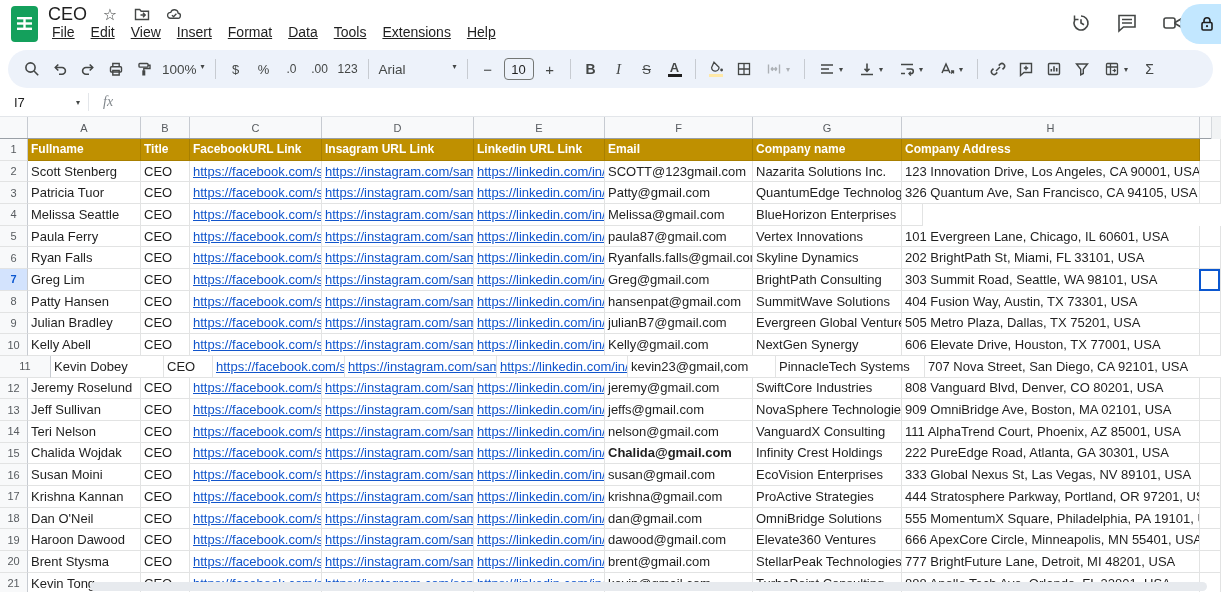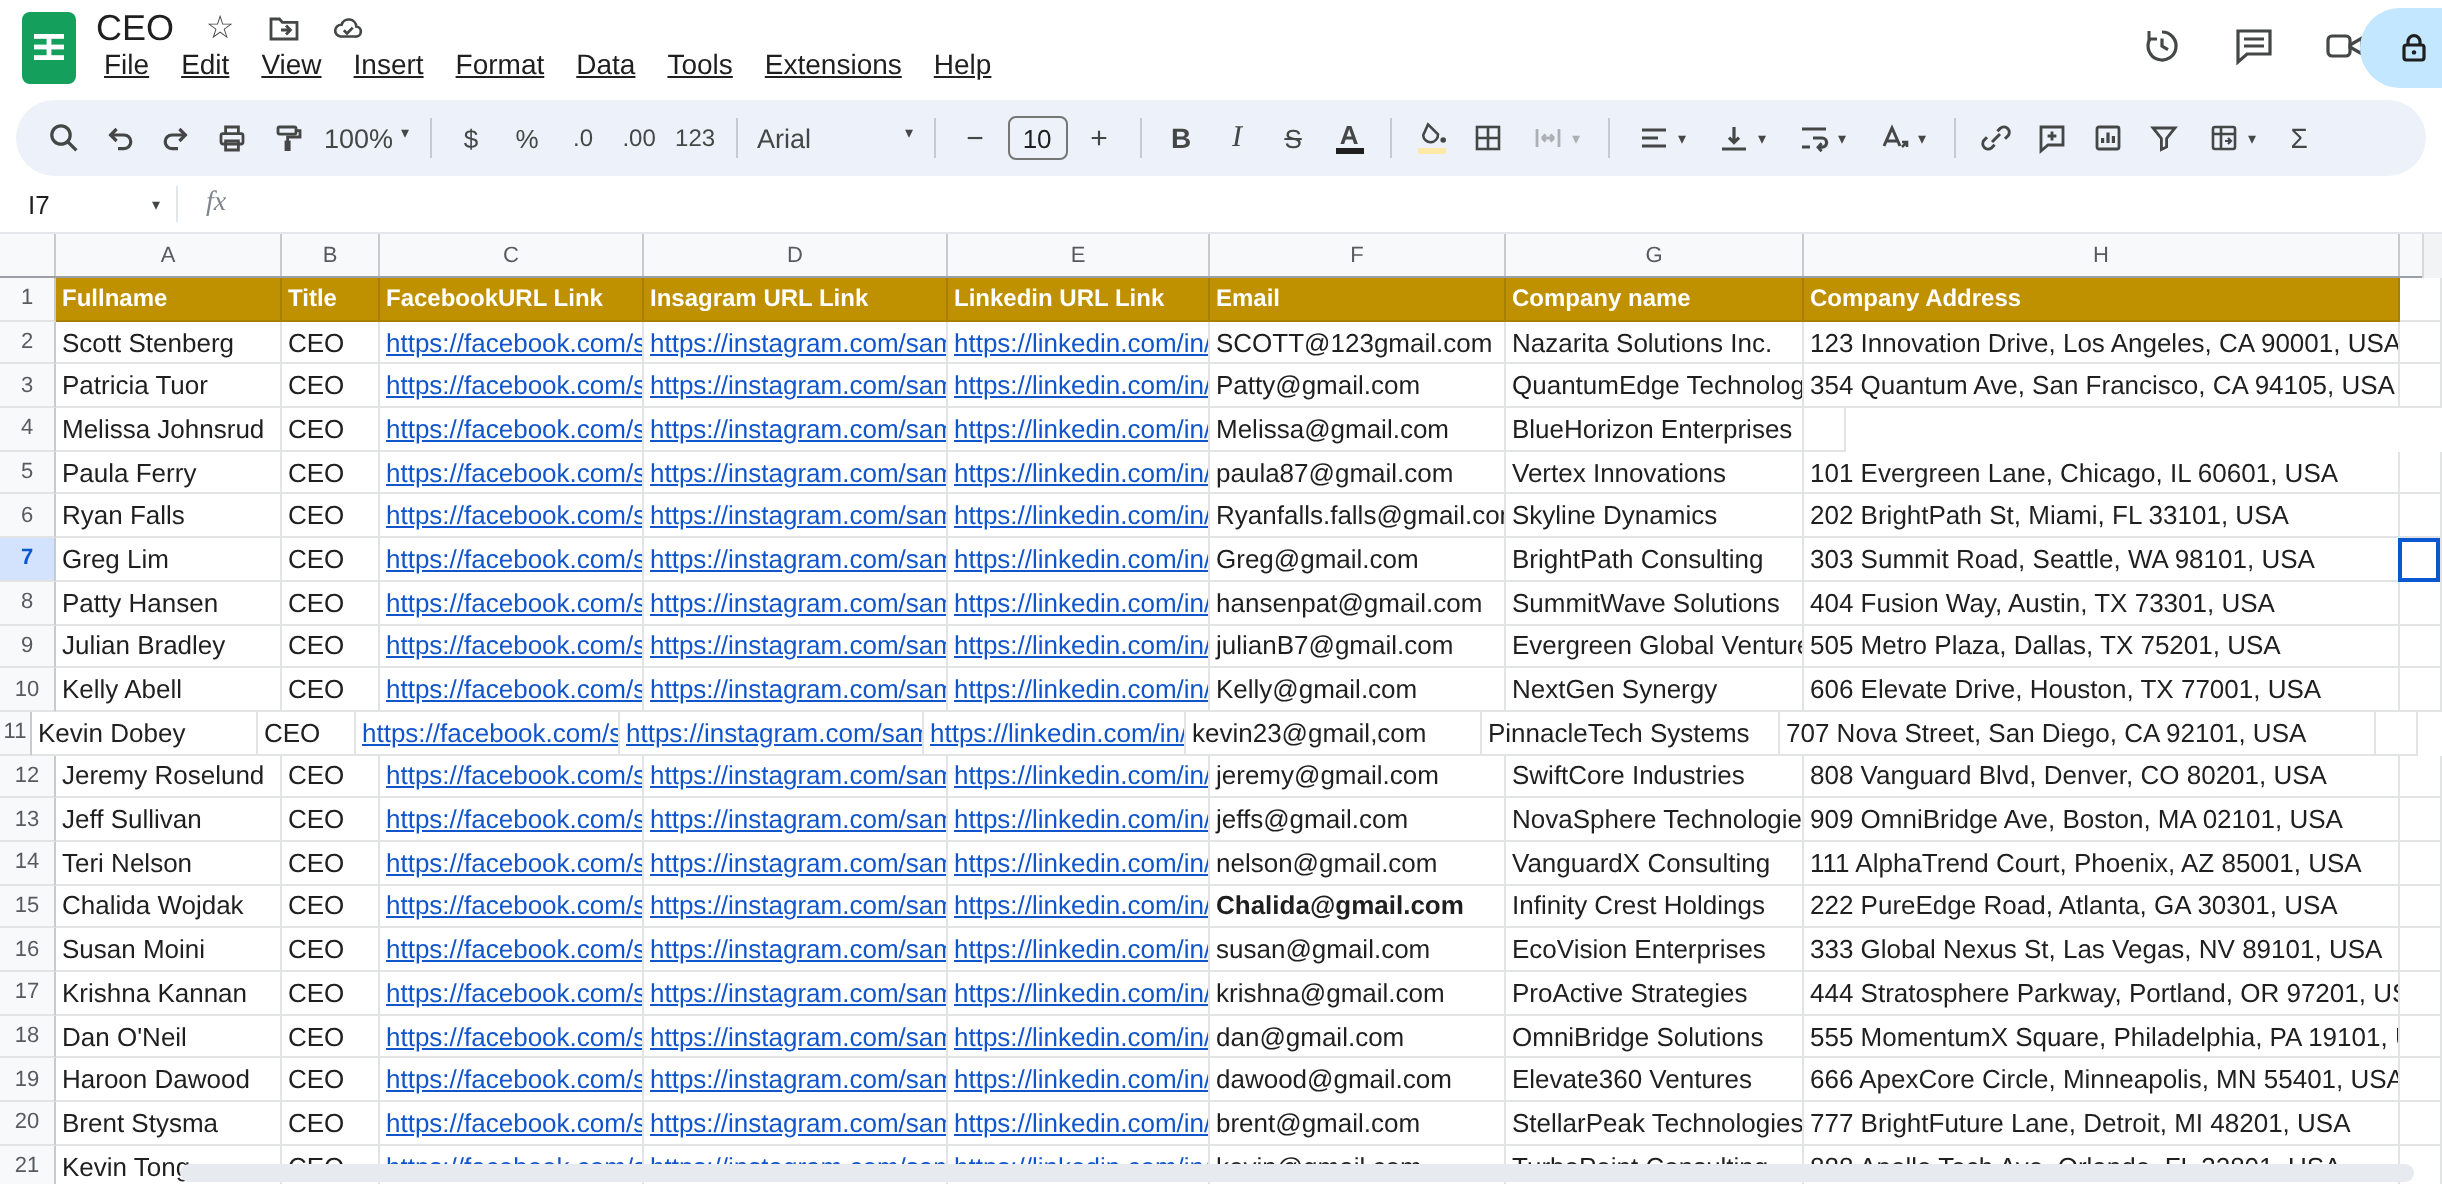--- a/index.html
+++ b/index.html
@@ -343,26 +343,26 @@
           <span class="lnk">https://facebook.com/sa</span>
         </div>
         <div class="cell " style="width: 152px;">
           <span class="lnk">https://instagram.com/samp</span>
         </div>
         <div class="cell " style="width: 131px;">
           <span class="lnk">https://linkedin.com/in/sa</span>
         </div>
         <div class="cell " style="width: 148px;">Patty@gmail.com</div>
         <div class="cell " style="width: 149px;">QuantumEdge Technologies</div>
-        <div class="cell " style="width: 298px;">354 Quantum Ave, San Francisco, CA 94105, USA</div>
+        <div class="cell " style="width: 298px;">326 Quantum Ave, San Francisco, CA 94105, USA</div>
         <div class="cell " style="width: 21px;"></div>
       </div>
       <div class="srow">
         <div class="cell rownum" style="width: 28px;">4</div>
-        <div class="cell " style="width: 113px;">Melissa Johnsrud</div>
+        <div class="cell " style="width: 113px;">Melissa Seattle</div>
         <div class="cell " style="width: 49px;">CEO</div>
         <div class="cell " style="width: 132px;">
           <span class="lnk">https://facebook.com/sa</span>
         </div>
         <div class="cell " style="width: 152px;">
           <span class="lnk">https://instagram.com/samp</span>
         </div>
         <div class="cell " style="width: 131px;">
           <span class="lnk">https://linkedin.com/in/sa</span>
         </div>
@@ -472,21 +472,21 @@
         </div>
         <div class="cell " style="width: 131px;">
           <span class="lnk">https://linkedin.com/in/sa</span>
         </div>
         <div class="cell " style="width: 148px;">Kelly@gmail.com</div>
         <div class="cell " style="width: 149px;">NextGen Synergy</div>
         <div class="cell " style="width: 298px;">606 Elevate Drive, Houston, TX 77001, USA</div>
         <div class="cell " style="width: 21px;"></div>
       </div>
       <div class="srow">
-        <div class="cell rownum" style="width: 16px;">11</div>
+        <div class="cell rownum" style="width: 51px;">11</div>
         <div class="cell " style="width: 113px;">Kevin Dobey</div>
         <div class="cell " style="width: 49px;">CEO</div>
         <div class="cell " style="width: 132px;">
           <span class="lnk">https://facebook.com/sa</span>
         </div>
         <div class="cell " style="width: 152px;">
           <span class="lnk">https://instagram.com/samp</span>
         </div>
         <div class="cell " style="width: 131px;">
           <span class="lnk">https://linkedin.com/in/sa</span>

